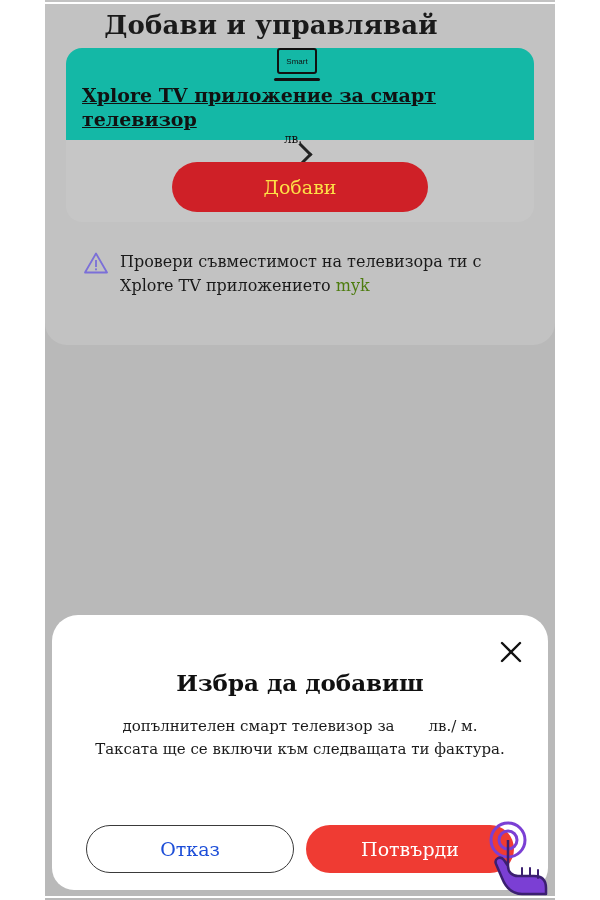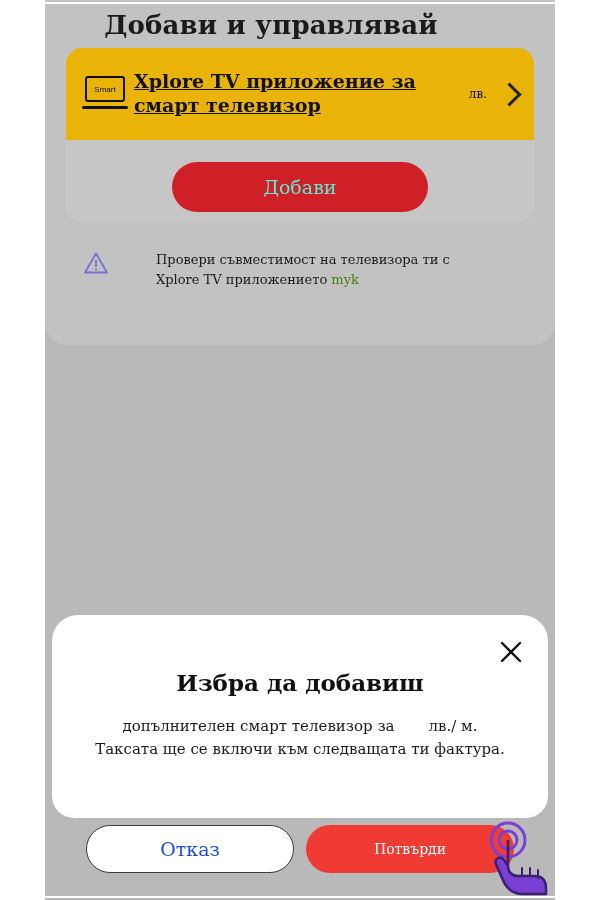--- a/index.html
+++ b/index.html
@@ -69,26 +69,27 @@
     background: #c6c6c6;
     border-radius: 16px;
   }
 
   .product-row {
     position: absolute;
     left: 0;
     top: 0;
     width: 468px;
     height: 92px;
-    background: #eab308;
+    background: #14b8a6;
     border-radius: 16px 16px 0 0;
     display: flex;
     align-items: center;
     box-sizing: border-box;
     padding: 0 16px;
+    flex-direction: column;
   }
 
   .tv-icon {
     width: 46px;
     height: 36px;
     flex: 0 0 auto;
     position: relative;
     margin-right: 6px;
   }
   .tv-icon .screen {
@@ -145,21 +146,21 @@
 
   .add-button {
     position: absolute;
     left: 106px;
     top: 114px;
     width: 256px;
     height: 50px;
     background: #cf2027;
     border: none;
     border-radius: 26px;
-    color: #5eead4;
+    color: #fde047;
     font-family: "DejaVu Serif", serif;
     font-size: 19px;
     cursor: pointer;
   }
 
   
   .notice {
     position: absolute;
     left: 66px;
     top: 250px;
@@ -170,25 +171,24 @@
   .warn-icon {
     flex: 0 0 auto;
     width: 24px;
     height: 22px;
     margin: 2px 12px 0 18px;
     position: relative;
   }
   .warn-icon svg { display: block; }
 
   .notice-text {
-    font-size: 13px;
+    font-size: 16px;
     line-height: 1.5;
     color: #1a1a1a;
     flex: 1 1 auto;
-    margin-left: 36px;
   }
   .notice-text .brand {
     color: #4d7c0f;
   }
 
   
   .panel-bottom {
     position: absolute;
     left: 45px;
     top: 0;
@@ -197,21 +197,21 @@
     background: #c2c2c2;
     border-radius: 0 0 22px 22px;
   }
 
   
   .sheet {
     position: absolute;
     left: 52px;
     top: 615px;
     width: 496px;
-    height: 203px;
+    height: 275px;
     background: #ffffff;
     border-radius: 26px 26px 22px 22px;
     z-index: 20;
   }
 
   .sheet-close {
     position: absolute;
     right: 22px;
     top: 22px;
     width: 30px;
@@ -269,21 +269,21 @@
     cursor: pointer;
   }
   .btn-confirm {
     width: 208px;
     height: 48px;
     border: none;
     border-radius: 26px;
     background: #ef3b33;
     color: #ffffff;
     font-family: "DejaVu Serif", serif;
-    font-size: 14px;
+    font-size: 19px;
     cursor: pointer;
   }
 
   
   .tap-cursor {
     position: absolute;
     left: 482px;
     top: 818px;
     width: 90px;
     height: 80px;

